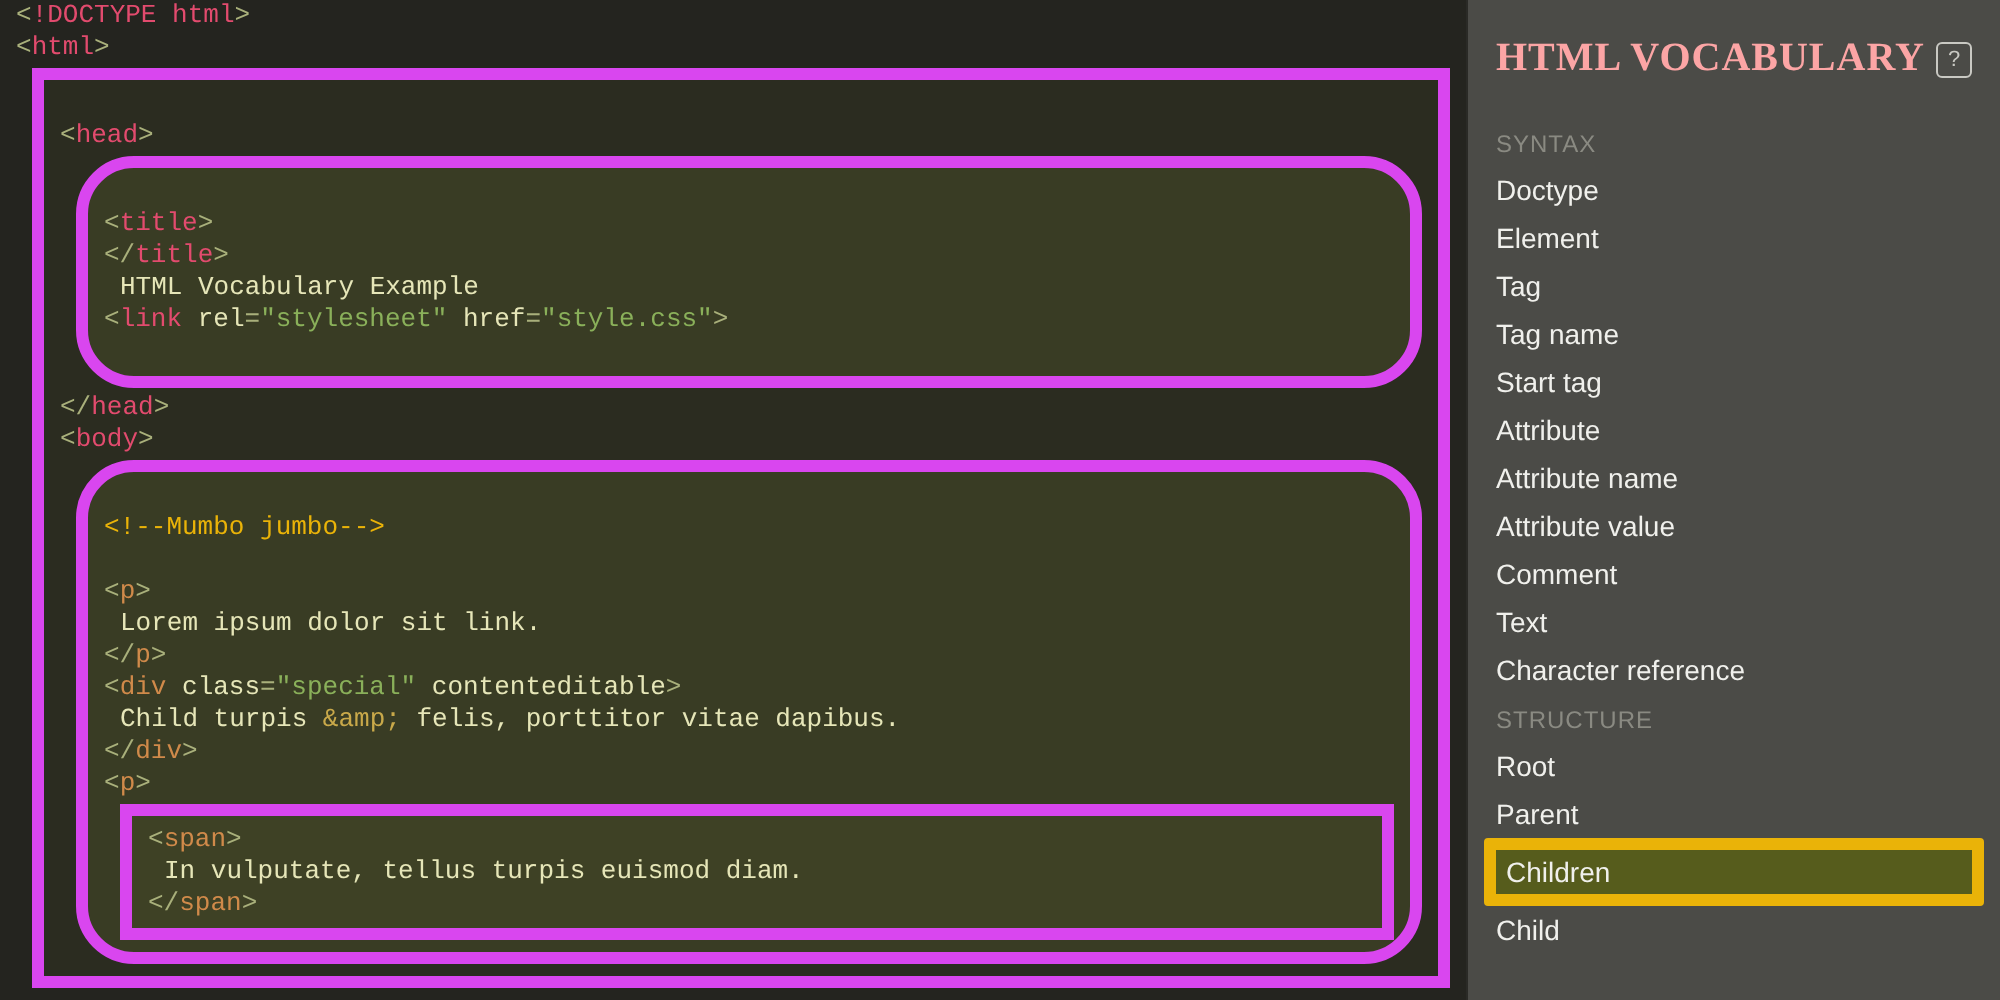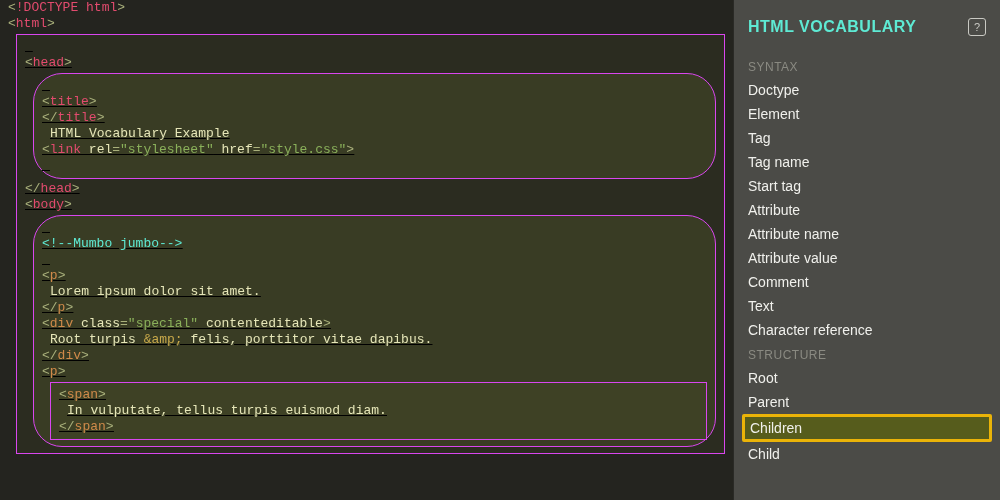--- a/index.html
+++ b/index.html
@@ -25,23 +25,23 @@
   border-left: 1px solid #2a2a26;
   display: flex;
   flex-direction: column;
 }
 .sidebar-header {
   display: flex;
   align-items: center;
   padding: 18px 14px 14px 14px;
 }
 .sidebar-title {
-  color: #5eead4;
-  font-family: Liberation Sans, sans-serif;
-  font-size: 16px;
+  color: #fca5a5;
+  font-family: Liberation Serif, serif;
+  font-size: 20px;
   font-weight: bold;
   letter-spacing: 0.5px;
   flex: 1;
 }
 .help-btn {
   width: 18px;
   height: 18px;
   border: 1.5px solid #c9c9c3;
   border-radius: 3px;
   color: #c9c9c3;
@@ -67,40 +67,39 @@
 }
 .vocab-item {
   color: #f0f0ec;
   font-size: 14px;
   padding: 4px 6px;
   cursor: pointer;
   border-radius: 2px;
 }
 .vocab-item.selected {
   background: #565c1c;
-  border: 3px solid #eab308;
+  border: 6px solid #eab308;
   padding: 3px 5px;
 }
 
 .line { white-space: pre; color: #a9b07b; }
 .punct { color: #a9b07b; }
 .doctype { color: #e24b6e; }
 .tagname { color: #e24b6e; }
 .tagname-alt { color: #d08a4a; }
 .attr { color: #e6e6b8; }
 .str { color: #8ab05a; }
 .txt { color: #e6e6b8; }
 .amp { color: #c9a94a; }
-.comment { color: #5eead4; }
+.comment { color: #eab308; }
 .box {
-  border: 1px solid #d946ef;
+  border: 6px solid #d946ef;
   background: rgba(110,120,50,0.10);
   margin: 2px 0 2px 8px;
   padding: 4px 8px;
-  text-decoration: underline;
 }
 .box.inner {
   background: rgba(110,120,50,0.22);
   border-radius: 29px;
 }
 .indent { padding-left: 8px; }
 </style>
 </head>
 <body>
 
@@ -126,24 +125,24 @@
 
     <div class="line"><span class="punct">&lt;/</span><span class="tagname">head</span><span class="punct">&gt;</span></div>
 
     <div class="line"><span class="punct">&lt;</span><span class="tagname">body</span><span class="punct">&gt;</span></div>
 
     <div class="box inner">
       <div class="line">&nbsp;</div>
       <div class="line"><span class="comment">&lt;!--Mumbo jumbo--&gt;</span></div>
       <div class="line">&nbsp;</div>
       <div class="line"><span class="punct">&lt;</span><span class="tagname-alt">p</span><span class="punct">&gt;</span></div>
-      <div class="line indent"><span class="txt">Lorem ipsum dolor sit amet.</span></div>
+      <div class="line indent"><span class="txt">Lorem ipsum dolor sit link.</span></div>
       <div class="line"><span class="punct">&lt;/</span><span class="tagname-alt">p</span><span class="punct">&gt;</span></div>
       <div class="line"><span class="punct">&lt;</span><span class="tagname-alt">div</span> <span class="attr">class</span><span class="punct">=</span><span class="str">"special"</span> <span class="attr">contenteditable</span><span class="punct">&gt;</span></div>
-      <div class="line indent"><span class="txt">Root turpis </span><span class="amp">&amp;amp;</span><span class="txt"> felis, porttitor vitae dapibus.</span></div>
+      <div class="line indent"><span class="txt">Child turpis </span><span class="amp">&amp;amp;</span><span class="txt"> felis, porttitor vitae dapibus.</span></div>
       <div class="line"><span class="punct">&lt;/</span><span class="tagname-alt">div</span><span class="punct">&gt;</span></div>
       <div class="line"><span class="punct">&lt;</span><span class="tagname-alt">p</span><span class="punct">&gt;</span></div>
 
       <div class="box">
         <div class="line"><span class="punct">&lt;</span><span class="tagname-alt">span</span><span class="punct">&gt;</span></div>
         <div class="line indent"><span class="txt">In vulputate, tellus turpis euismod diam.</span></div>
         <div class="line"><span class="punct">&lt;/</span><span class="tagname-alt">span</span><span class="punct">&gt;</span></div>
       </div>
     </div>
   </div>

